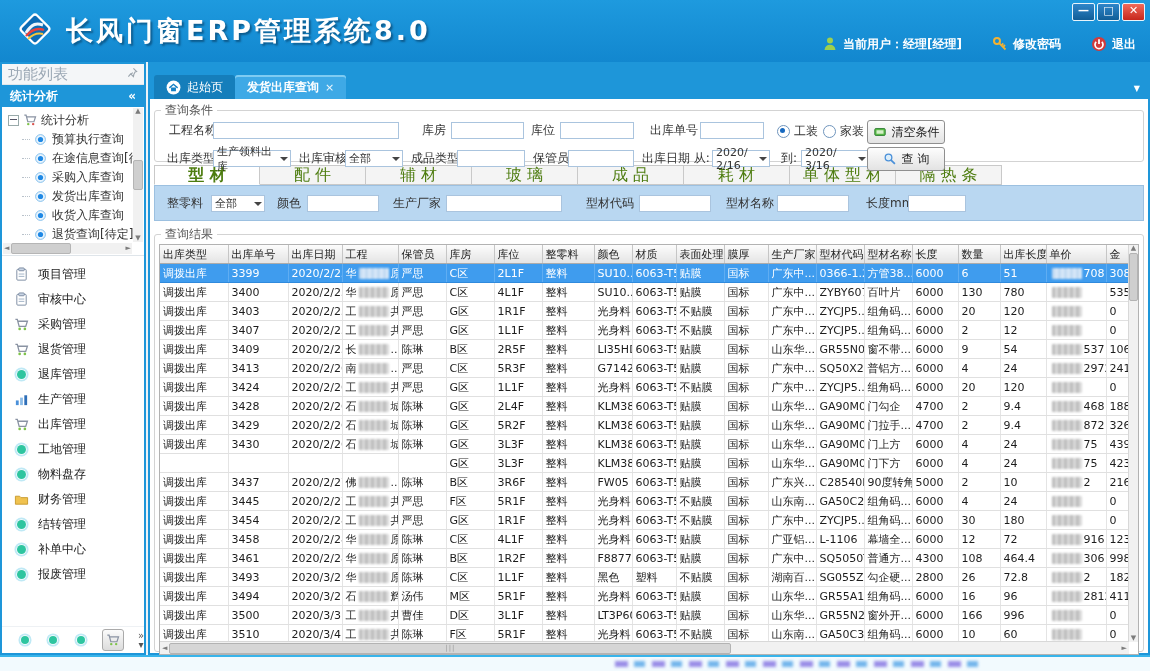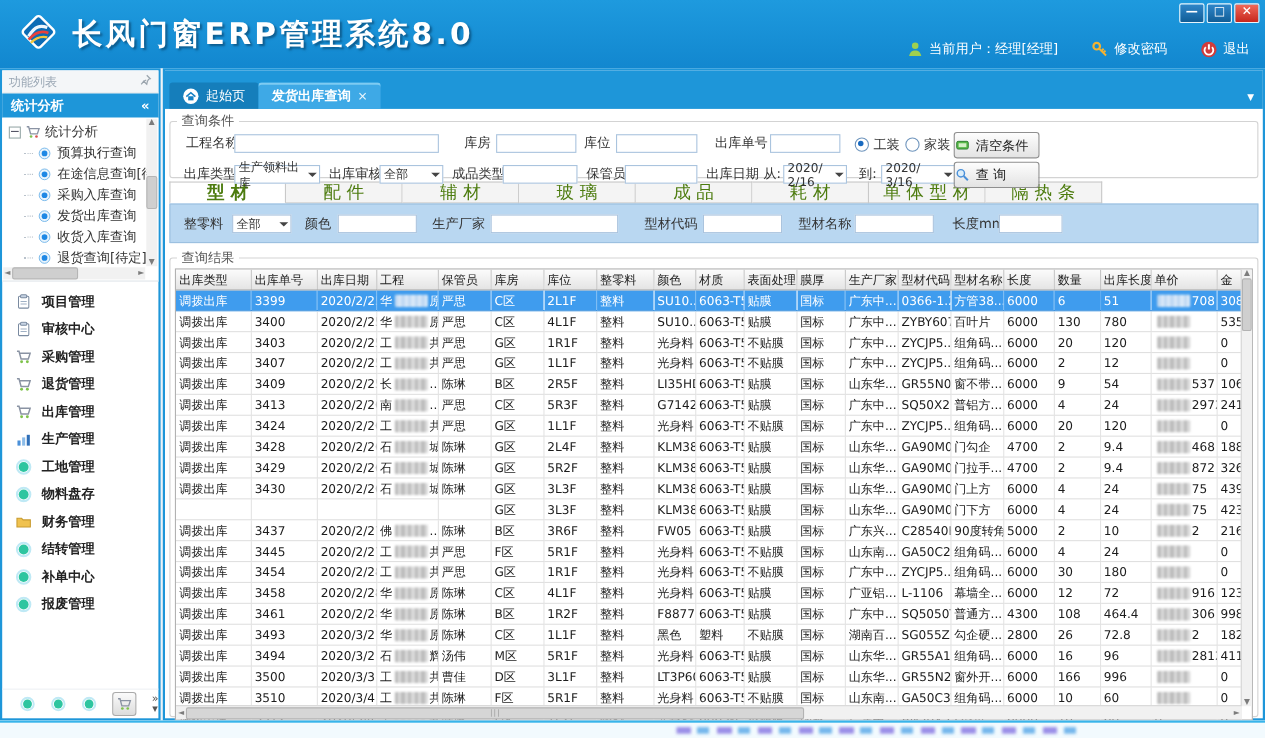--- a/index.html
+++ b/index.html
@@ -12,28 +12,28 @@
        background:linear-gradient(#1e9ade,#1287cf);}
   .winctl{position:absolute;top:3px;right:5px;display:flex;gap:2px;}
   .winbtn{width:21px;height:16px;border:1px solid #e8f4fb;border-radius:2px;
           color:#fff;font-size:11px;line-height:14px;text-align:center;font-weight:bold;
           background:linear-gradient(#2f86c9,#115e97);cursor:pointer;}
   .winbtn.close{background:linear-gradient(#f06a5a,#c7271c);}
   .brand{position:absolute;left:14px;top:8px;display:flex;align-items:center;gap:10px;}
   .apptitle{color:#fff;font-size:27px;font-weight:bold;letter-spacing:3px;
             text-shadow:2px 2px 2px rgba(8,64,104,.65);}
   .userbar{position:absolute;right:14px;top:36px;display:flex;align-items:center;gap:8px;color:#fff;font-size:12px;}
-  .userbar .grp{display:flex;align-items:flex-end;gap:5px;}
+  .userbar .grp{display:flex;align-items:flex-start;gap:5px;font-weight:bold;}
   .userbar .sp{width:14px;}
   .uicon{width:16px;height:16px;display:inline-block;}
 
   
   .sidebar{position:absolute;left:0;top:62px;width:146px;height:593px;background:#fff;
            border:2px solid #1e96d9;box-sizing:border-box;display:flex;flex-direction:column;}
-  .funcbar{height:20px;background:#f4f6f8;color:#9aa7b4;font-size:11px;display:flex;
+  .funcbar{height:20px;background:#f4f6f8;color:#9aa7b4;font-size:15px;display:flex;
            align-items:center;padding:0 6px;justify-content:space-between;border-bottom:1px solid #e1e6ea;font-family:Liberation Mono, monospace;}
   .secthdr{height:22px;background:#1e96d9;color:#fff;font-weight:bold;display:flex;
            align-items:center;justify-content:space-between;padding:0 8px;}
   .treebox{position:relative;height:148px;border-bottom:1px solid #dfe5ea;background:#fff;}
   .treescroll{position:absolute;right:1px;top:1px;bottom:13px;width:10px;background:#f1f1f1;
               display:flex;flex-direction:column;justify-content:space-between;align-items:center;}
   .treescroll .thumb{width:8px;height:28px;background:#cfcfcf;border:1px solid #b5b5b5;border-radius:2px;}
   .hscroll-mini{position:absolute;left:1px;right:12px;bottom:1px;height:11px;background:#f1f1f1;
                 display:flex;align-items:center;justify-content:space-between;padding:0 1px;}
   .hscroll-mini .thumb{height:9px;width:58px;background:#cfcfcf;border:1px solid #b5b5b5;border-radius:2px;margin-right:auto;margin-left:2px;}
@@ -41,21 +41,21 @@
   .tree{padding:3px 0 0 6px;overflow:hidden;height:132px;}
   .tree-root{display:flex;align-items:center;gap:4px;height:20px;}
   .expander{width:9px;height:9px;border:1px solid #9aa;display:inline-block;position:relative;background:#fff;}
   .expander::after{content:"";position:absolute;left:1px;right:1px;top:3px;border-top:1px solid #556;}
   .tree-item{display:flex;align-items:center;gap:4px;height:19px;padding-left:14px;cursor:pointer;white-space:nowrap;}
   .tconn{width:8px;border-top:1px dotted #b9c2cb;}
   .ticon{width:14px;height:14px;flex:0 0 14px;}
   .tlabel{font-size:12px;color:#333;}
   .menu{flex:1;padding-top:6px;}
   .menu-item{display:flex;align-items:center;gap:8px;height:25px;padding-left:12px;
-             font-weight:bold;color:#222;cursor:pointer;}
+             font-weight:normal;color:#222;cursor:pointer;}
   .micon{width:16px;height:16px;flex:0 0 16px;}
   .sbot{height:26px;display:flex;align-items:center;gap:14px;padding-left:16px;border-top:1px solid #eef1f4;}
   .sbot .micon{width:14px;height:14px;flex:0 0 14px;}
   .sbot .btnish{width:34px;height:20px;background:linear-gradient(#fbfbfb,#dcdcdc);
                 border:1px solid #aaa;border-radius:3px;display:flex;align-items:center;justify-content:center;}
   .chev{color:#555;font-size:10px;line-height:9px;text-align:center;}
 
   
   .main{position:absolute;left:148px;top:62px;width:1002px;height:593px;background:#fff;
         border:2px solid #1e96d9;box-sizing:border-box;}
@@ -73,21 +73,21 @@
   .lbl{position:absolute;color:#333;height:17px;line-height:17px;white-space:nowrap;}
   .tin{position:absolute;height:17px;border:1px solid #aac4de;background:#fff;font-size:12px;
        padding:0 2px;box-sizing:border-box;font-family:inherit;}
   .dd{position:absolute;height:17px;border:1px solid #aac4de;background:#fff;display:flex;
       align-items:center;justify-content:space-between;padding:0 2px 0 3px;box-sizing:border-box;cursor:pointer;font-size:11px;}
   .dd .arr{width:0;height:0;border:4px solid transparent;border-top-color:#444;margin-top:4px;}
   .radio{position:absolute;display:flex;align-items:center;gap:4px;cursor:pointer;height:14px;}
   .rdot{width:11px;height:11px;border-radius:50%;border:1px solid #6f95bd;background:#fff;position:relative;}
   .radio.on .rdot::after{content:"";position:absolute;left:2px;top:2px;width:5px;height:5px;border-radius:50%;background:#1769c0;}
   .pbtn{position:absolute;height:22px;width:74px;background:linear-gradient(#fdfdfd,#e3e3e3);
-        border:1px solid #8f8f8f;border-radius:3px;display:flex;align-items:center;
+        border:1px solid #8f8f8f;border-radius:3px;display:flex;align-items:center;justify-content:center;
         gap:5px;cursor:pointer;font-size:12px;color:#222;}
   .bicon{width:14px;height:14px;display:inline-block;}
 
   .mattabs{display:flex;margin:3px 4px 0 4px;height:20px;}
   .mat-tab{width:106px;border:1px solid #c9c9c9;border-left:none;background:#f4f4f4;color:#4d7c0f;
            display:flex;align-items:center;justify-content:center;font-size:16px;cursor:pointer;box-sizing:border-box;}
   .mat-tab:first-child{border-left:1px solid #c9c9c9;}
   .mat-tab.active{background:#fff;border-bottom-color:#fff;font-weight:bold;}
   .subfilter{position:relative;height:36px;margin:0 4px;background:#b9d7f1;border:1px solid #9cc0e0;box-sizing:border-box;}
   .subfilter .lbl{top:9px;}
@@ -295,33 +295,40 @@
         <div class="menu-item">
           <span class="micon"><svg viewBox="0 0 16 16" width="15" height="15">
               <path d="M1.5 2.5h2l2 7.5h7l1.8-5.5H4.2" fill="none" stroke="#8a93a3" stroke-width="1.4"></path>
               <circle cx="6" cy="12.7" r="1.4" fill="#7ec24a"></circle>
               <circle cx="11.6" cy="12.7" r="1.4" fill="#7ec24a"></circle>
             </svg></span>
           <span class="mlabel">退货管理</span>
         </div>
         <div class="menu-item">
           <span class="micon"><svg viewBox="0 0 16 16" width="15" height="15">
+              <circle cx="8" cy="8" r="6.5" fill="none" stroke="#bfe9f5" stroke-width="2"></circle>
+              <circle cx="8" cy="8" r="4.8" fill="#2ec5a0"></circle>
+            </svg></span>
+          <span class="mlabel">退库管理</span>
+        </div>
+        <div class="menu-item">
+          <span class="micon"><svg viewBox="0 0 16 16" width="15" height="15">
+              <rect x="2" y="9" width="3" height="5" fill="#4a90d9"></rect>
+              <rect x="6.5" y="6" width="3" height="8" fill="#8cbce8"></rect>
+              <rect x="11" y="3.5" width="3" height="10.5" fill="#2f6fb8"></rect>
+            </svg></span>
+          <span class="mlabel">生产管理</span>
+        </div>
+        <div class="menu-item">
+          <span class="micon"><svg viewBox="0 0 16 16" width="15" height="15">
               <path d="M1.5 2.5h2l2 7.5h7l1.8-5.5H4.2" fill="none" stroke="#8a93a3" stroke-width="1.4"></path>
               <circle cx="6" cy="12.7" r="1.4" fill="#7ec24a"></circle>
               <circle cx="11.6" cy="12.7" r="1.4" fill="#7ec24a"></circle>
             </svg></span>
           <span class="mlabel">出库管理</span>
-        </div>
-        <div class="menu-item">
-          <span class="micon"><svg viewBox="0 0 16 16" width="15" height="15">
-              <rect x="2" y="9" width="3" height="5" fill="#4a90d9"></rect>
-              <rect x="6.5" y="6" width="3" height="8" fill="#8cbce8"></rect>
-              <rect x="11" y="3.5" width="3" height="10.5" fill="#2f6fb8"></rect>
-            </svg></span>
-          <span class="mlabel">生产管理</span>
         </div>
         <div class="menu-item">
           <span class="micon"><svg viewBox="0 0 16 16" width="15" height="15">
               <circle cx="8" cy="8" r="6.5" fill="none" stroke="#bfe9f5" stroke-width="2"></circle>
               <circle cx="8" cy="8" r="4.8" fill="#2ec5a0"></circle>
             </svg></span>
           <span class="mlabel">工地管理</span>
         </div>
         <div class="menu-item">
           <span class="micon"><svg viewBox="0 0 16 16" width="15" height="15">

